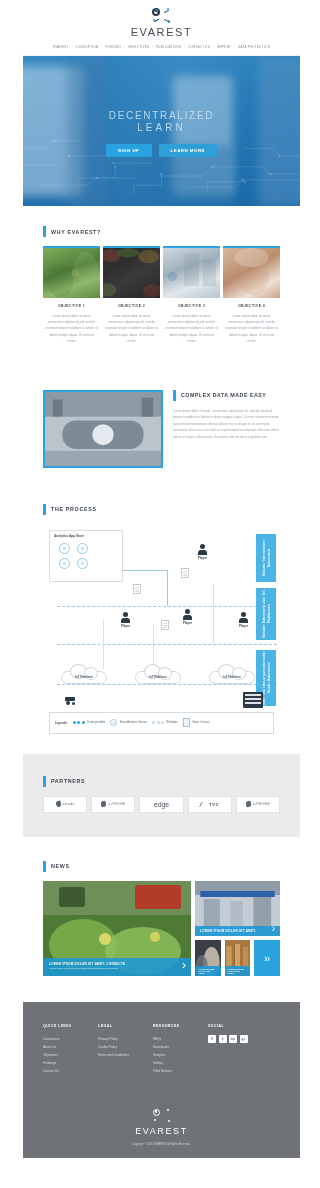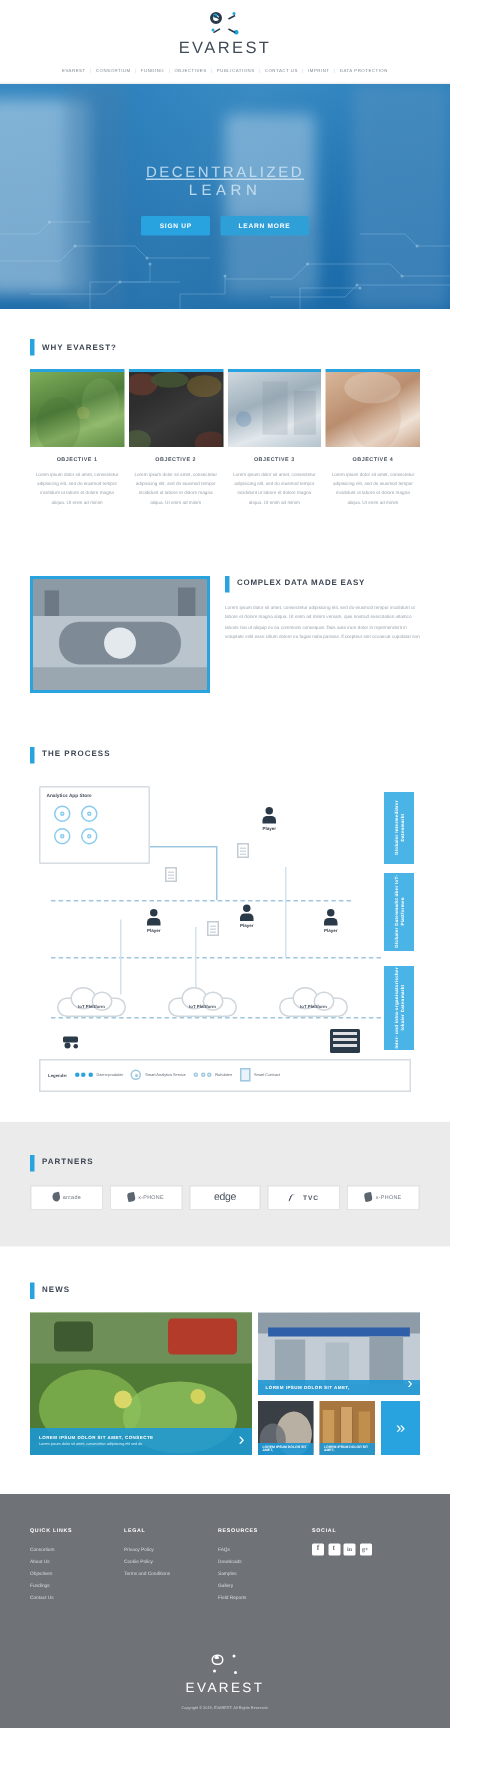--- a/index.html
+++ b/index.html
@@ -2,21 +2,21 @@
 <html><head>
 <meta charset="utf-8">
 <style>
   * { box-sizing: border-box; margin: 0; padding: 0; }
   html, body {
     width: 300px;
     background: #ffffff;
     font-family: "Liberation Sans", sans-serif;
     color: #3c4552;
   }
-  .page { width: 300px; position: relative; overflow: hidden; }
+  .page { width: 300px; position: relative; overflow: hidden; padding-left: 23px; }
 
   
   .header { background:#fff; padding-top:8px; }
   .logo-wrap { display:flex; flex-direction:column; align-items:center; }
   .logo-mark { width:20px; height:16px; position:relative; }
   .logo-mark .dot { position:absolute; background:#1fa3dd; border-radius:50%; }
   .logo-mark .d1{width:3px;height:3px;left:2px;top:1px;}
   .logo-mark .d2{width:2.4px;height:2.4px;left:15px;top:0px;}
   .logo-mark .d3{width:2.4px;height:2.4px;left:1px;top:11px;}
   .logo-mark .d4{width:2.6px;height:2.6px;left:16px;top:12px;}
@@ -41,21 +41,21 @@
   }
   .hero .blur-shapes{position:absolute;inset:0;}
   .hero .bs{position:absolute;border-radius:4px;filter:blur(5px);opacity:.5;}
   .hero .bs1{left:-10px;top:10px;width:70px;height:130px;background:#cfe2ef;}
   .hero .bs2{left:44px;top:0;width:40px;height:150px;background:#3f7dae;}
   .hero .bs3{left:150px;top:20px;width:60px;height:120px;background:#b9d4e8;}
   .hero .bs4{left:235px;top:0;width:65px;height:150px;background:#5b94c2;}
   .hero .bs5{left:90px;top:90px;width:120px;height:60px;background:#2f79b0;}
   .hero-circuit{position:absolute;inset:0;opacity:.45;}
   .hero-inner{position:relative;z-index:3;height:100%;display:flex;flex-direction:column;align-items:center;justify-content:center;padding-top:4px;}
-  .hero-l1{font-size:10px;letter-spacing:1.7px;color:#cfe6f5;font-weight:400;opacity:.85;text-decoration:underline;}
+  .hero-l1{font-size:10px;letter-spacing:1.7px;color:#cfe6f5;font-weight:400;opacity:.85;}
   .hero-l2{font-size:15.5px;letter-spacing:.3px;color:#ffffff;font-weight:700;margin:1px 0 0;}
   .hero-l3{font-size:10px;letter-spacing:3px;color:#d3e8f6;opacity:.85;margin-top:1px;}
   .hero-btns{display:flex;gap:7px;margin-top:11px;}
   .hero-btn{background:#29a3e0;color:#fff;font-size:4.4px;letter-spacing:.5px;padding:4px 12px;border:none;border-radius:1px;text-transform:uppercase;font-weight:600;}
   .hero-btn.ghost{background:#2f9fd8;}
 
   
   .sec-head{display:flex;align-items:center;gap:5px;margin-bottom:9px;}
   .sec-bar{width:3px;height:11px;background:#29a3e0;flex:0 0 auto;}
   .sec-title{font-size:5.3px;font-weight:700;letter-spacing:.7px;color:#3c4552;text-transform:uppercase;}

